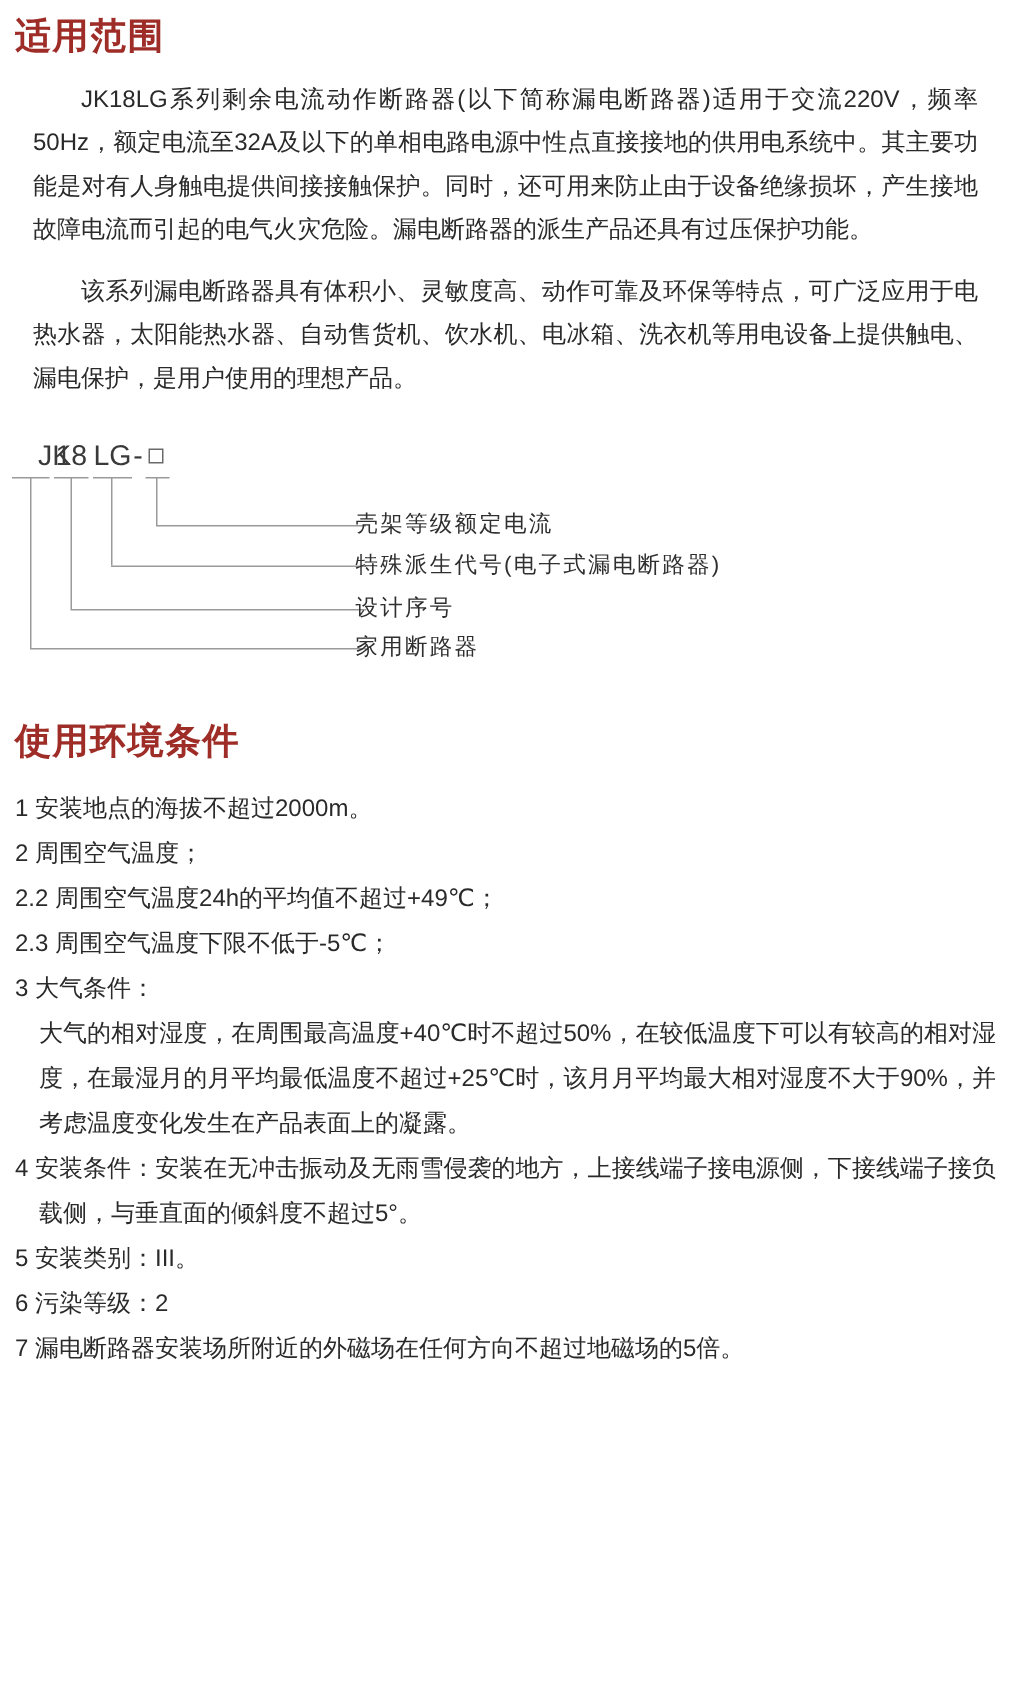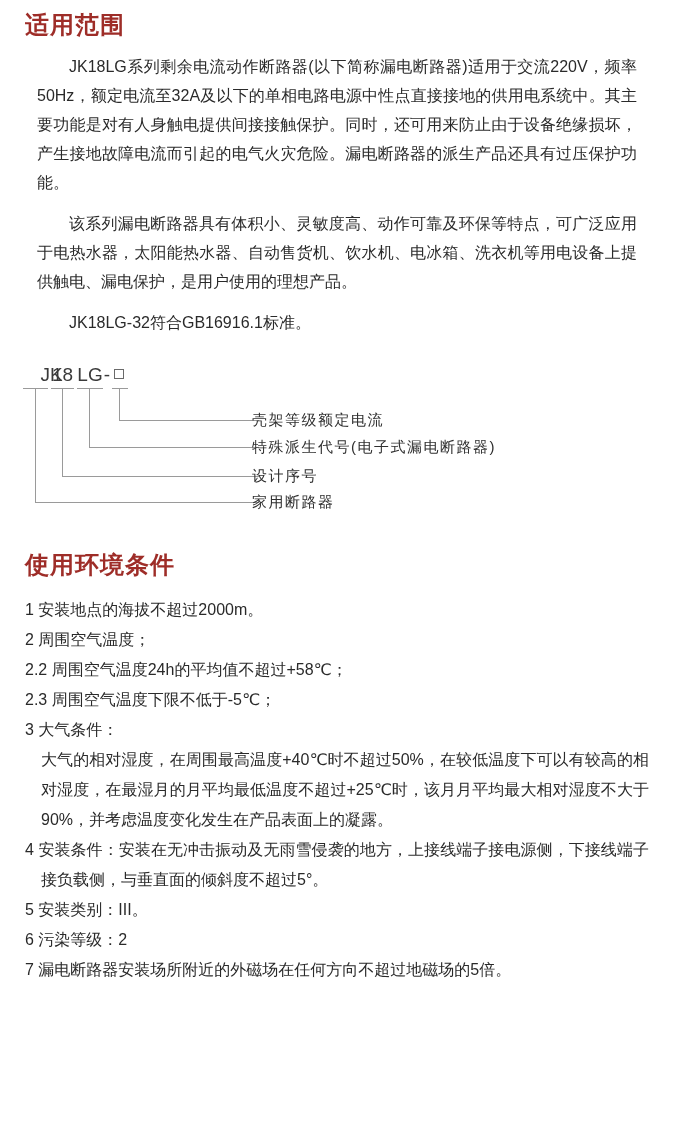--- a/index.html
+++ b/index.html
@@ -13,21 +13,21 @@
     overflow: hidden;
     font-family: "Liberation Sans", "DejaVu Sans", sans-serif;
     color: #2a2a2a;
   }
   .page {
     position: relative;
     width: 674px;
     height: 1132px;
   }
   .content {
-    padding: 0 25px;
+    padding: 0 10px;
   }
   .section-title {
     margin: 0;
     font-size: 24px;
     line-height: 30px;
     font-weight: bold;
     color: #9e2d28;
     letter-spacing: 1px;
   }
   #scope-title { margin-top: 10px; }
@@ -116,21 +116,20 @@
 <body>
 
 <div class="page">
   <div class="content">
 
     <h1 class="section-title" id="scope-title">适用范围</h1>
 
     <div class="paragraphs">
       <p class="para">JK18LG系列剩余电流动作断路器(以下简称漏电断路器)适用于交流220V，频率50Hz，额定电流至32A及以下的单相电路电源中性点直接接地的供用电系统中。其主要功能是对有人身触电提供间接接触保护。同时，还可用来防止由于设备绝缘损坏，产生接地故障电流而引起的电气火灾危险。漏电断路器的派生产品还具有过压保护功能。</p>
       <p class="para">该系列漏电断路器具有体积小、灵敏度高、动作可靠及环保等特点，可广泛应用于电热水器，太阳能热水器、自动售货机、饮水机、电冰箱、洗衣机等用电设备上提供触电、漏电保护，是用户使用的理想产品。</p>
-      <p class="para">JK18LG-32符合GB16916.1标准。</p>
     </div>
 
 
     <div class="diagram">
 
       <span class="code-part" style="left:24px; width:25px;">JK</span>
       <span class="code-part" style="left:36px; width:23px;">18</span>
       <span class="code-part" style="left:62px; width:26px;">LG</span>
       <span class="code-part" style="left:87px; width:10px;">-</span>
       <span class="code-box"></span>
@@ -154,21 +153,21 @@
       <div class="diagram-label" style="top:77px;">特殊派生代号(电子式漏电断路器)</div>
       <div class="diagram-label" style="top:106px;">设计序号</div>
       <div class="diagram-label" style="top:132px;">家用断路器</div>
     </div>
 
     <h1 class="section-title" id="env-title">使用环境条件</h1>
 
     <div class="env-list">
       <div class="env-item">1 安装地点的海拔不超过2000m。</div>
       <div class="env-item">2 周围空气温度；</div>
-      <div class="env-item">2.2 周围空气温度24h的平均值不超过+58℃；</div>
+      <div class="env-item">2.2 周围空气温度24h的平均值不超过+49℃；</div>
       <div class="env-item">2.3 周围空气温度下限不低于-5℃；</div>
       <div class="env-item">3 大气条件：</div>
       <div class="env-item cont">大气的相对湿度，在周围最高温度+40℃时不超过50%，在较低温度下可以有较高的相对湿度，在最湿月的月平均最低温度不超过+25℃时，该月月平均最大相对湿度不大于90%，并考虑温度变化发生在产品表面上的凝露。</div>
       <div class="env-item">4 安装条件：安装在无冲击振动及无雨雪侵袭的地方，上接线端子接电源侧，下接线端子接负载侧，与垂直面的倾斜度不超过5°。</div>
       <div class="env-item">5 安装类别：III。</div>
       <div class="env-item">6 污染等级：2</div>
       <div class="env-item">7 漏电断路器安装场所附近的外磁场在任何方向不超过地磁场的5倍。</div>
     </div>
 
   </div>

